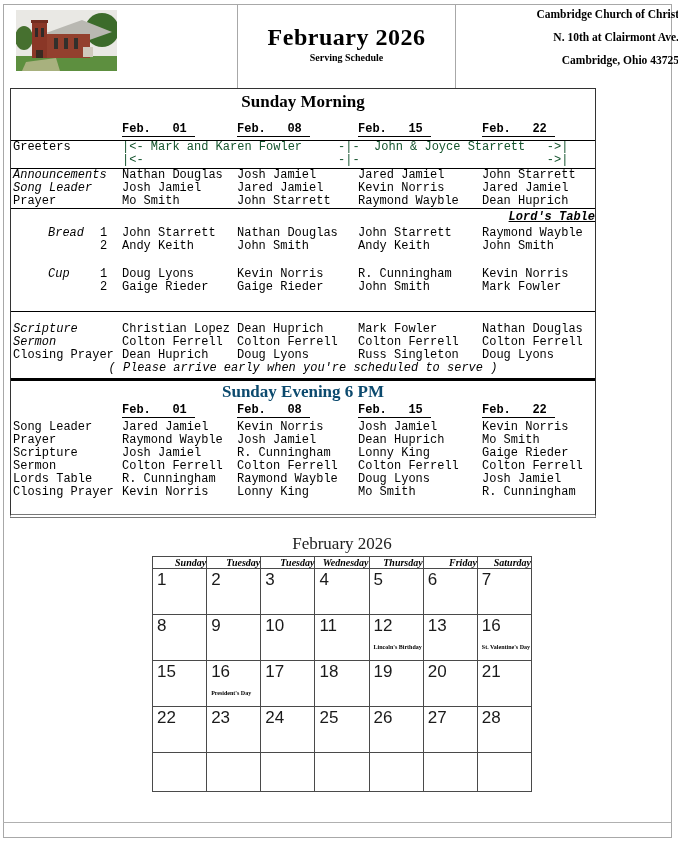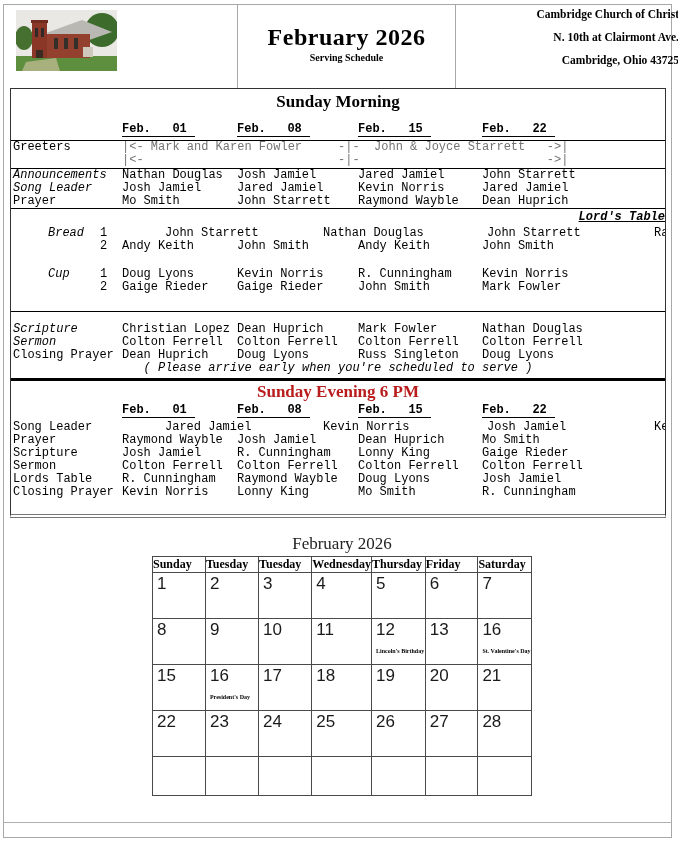--- a/index.html
+++ b/index.html
@@ -16,49 +16,49 @@
   .church-photo { position:absolute; left:13px; top:6px; width:101px; height:61px; }
   .hdr-center { position:absolute; left:235px; top:20px; width:217px; text-align:center;
                 font-family:"Liberation Serif", serif; }
   .hdr-title { font-size:24px; font-weight:bold; letter-spacing:.5px; }
   .hdr-sub { font-size:10px; font-weight:bold; margin-top:1px; }
   .hdr-right { position:absolute; left:453px; top:4px; width:223px; text-align:right;
                font-family:"Liberation Serif", serif; font-size:11.5px; font-weight:bold; }
   .hdr-right div { margin-bottom:11px; }
 
   
-  .sched { position:absolute; left:10px; top:88px; width:656px; height:430px;
+  .sched { position:absolute; left:10px; top:88px; width:586px; height:430px;
            border-top:1px solid #333; border-left:1px solid #333; border-right:1px solid #333;
            border-bottom:4px double #777; overflow:hidden; font-size:12px; line-height:13px; }
   .sec-title { text-align:center; font-family:"Liberation Serif", serif; font-size:17px;
                font-weight:bold; margin-top:3px; line-height:20px; }
-  .sec-title.evening { color:#b91c1c; }
+  .sec-title.evening { color:#0c4a6e; }
   .hr { height:0; border-top:1px solid #000; }
   .hr-thick { height:0; border-top:3px solid #000; }
   .srow { display:grid; grid-template-columns:109px 115px 121px 124px auto; padding-left:2px;
           white-space:pre; }
   .dates-row { margin-top:11px; font-weight:bold; }
   .dates-row .d { border-bottom:1px solid #000; display:inline-block; padding-right:8px; }
   .dates-row .cell { white-space:pre; }
   .italic { font-style:italic; }
-  .greeters-line { grid-column:2 / span 4; color:#737373; white-space:pre; }
+  .greeters-line { grid-column:2 / span 4; color:#14532d; white-space:pre; }
   .lords-title { text-align:right; font-style:italic; font-weight:bold;
                  text-decoration:underline; margin-top:2px; }
   .bc-word { display:inline-block; width:87px; padding-left:35px; font-style:italic; }
   .note { text-align:center; font-style:italic; margin-top:0; }
-  .mt3{margin-top:3px;gap:43px;} .mt15{margin-top:15px;} .mt17{margin-top:17px;}
+  .mt3{margin-top:3px;} .mt15{margin-top:15px;} .mt17{margin-top:17px;}
   .mt11{margin-top:11px;} .mt1{margin-top:1px;} .mt2{margin-top:2px;}
 
   
   .cal-title { position:absolute; left:152px; top:534px; width:380px; text-align:center;
                font-family:"Liberation Serif", serif; font-size:17px; color:#222; }
   table.cal { position:absolute; left:152px; top:556px; width:380px; border-collapse:collapse; }
   table.cal th, table.cal td { border:1px solid #4a4a4a; }
-  table.cal th { height:12px; font-family:"Liberation Serif", serif; font-size:12px;
-                 font-weight:bold; text-align:left; }
+  table.cal th { height:12px; font-family:"Liberation Serif", serif; font-size:10px;
+                 font-weight:bold; text-align:right;font-style:italic; }
   table.cal td { height:46px; width:54px; vertical-align:top; padding:1px 0 0 4px; }
   table.cal tr.empty td { height:39px; }
   .dnum { font-family:"Liberation Sans", sans-serif; font-size:17px; line-height:19px; color:#1a1a1a; }
   .hol { font-family:"Liberation Serif", serif; font-size:6px; font-weight:bold; margin-top:9px; }
 
   .footer-strip { position:absolute; left:3px; top:822px; width:669px; height:16px;
                   border-top:1px solid #b0b0b0; }
 </style>
 </head>
 <body>

